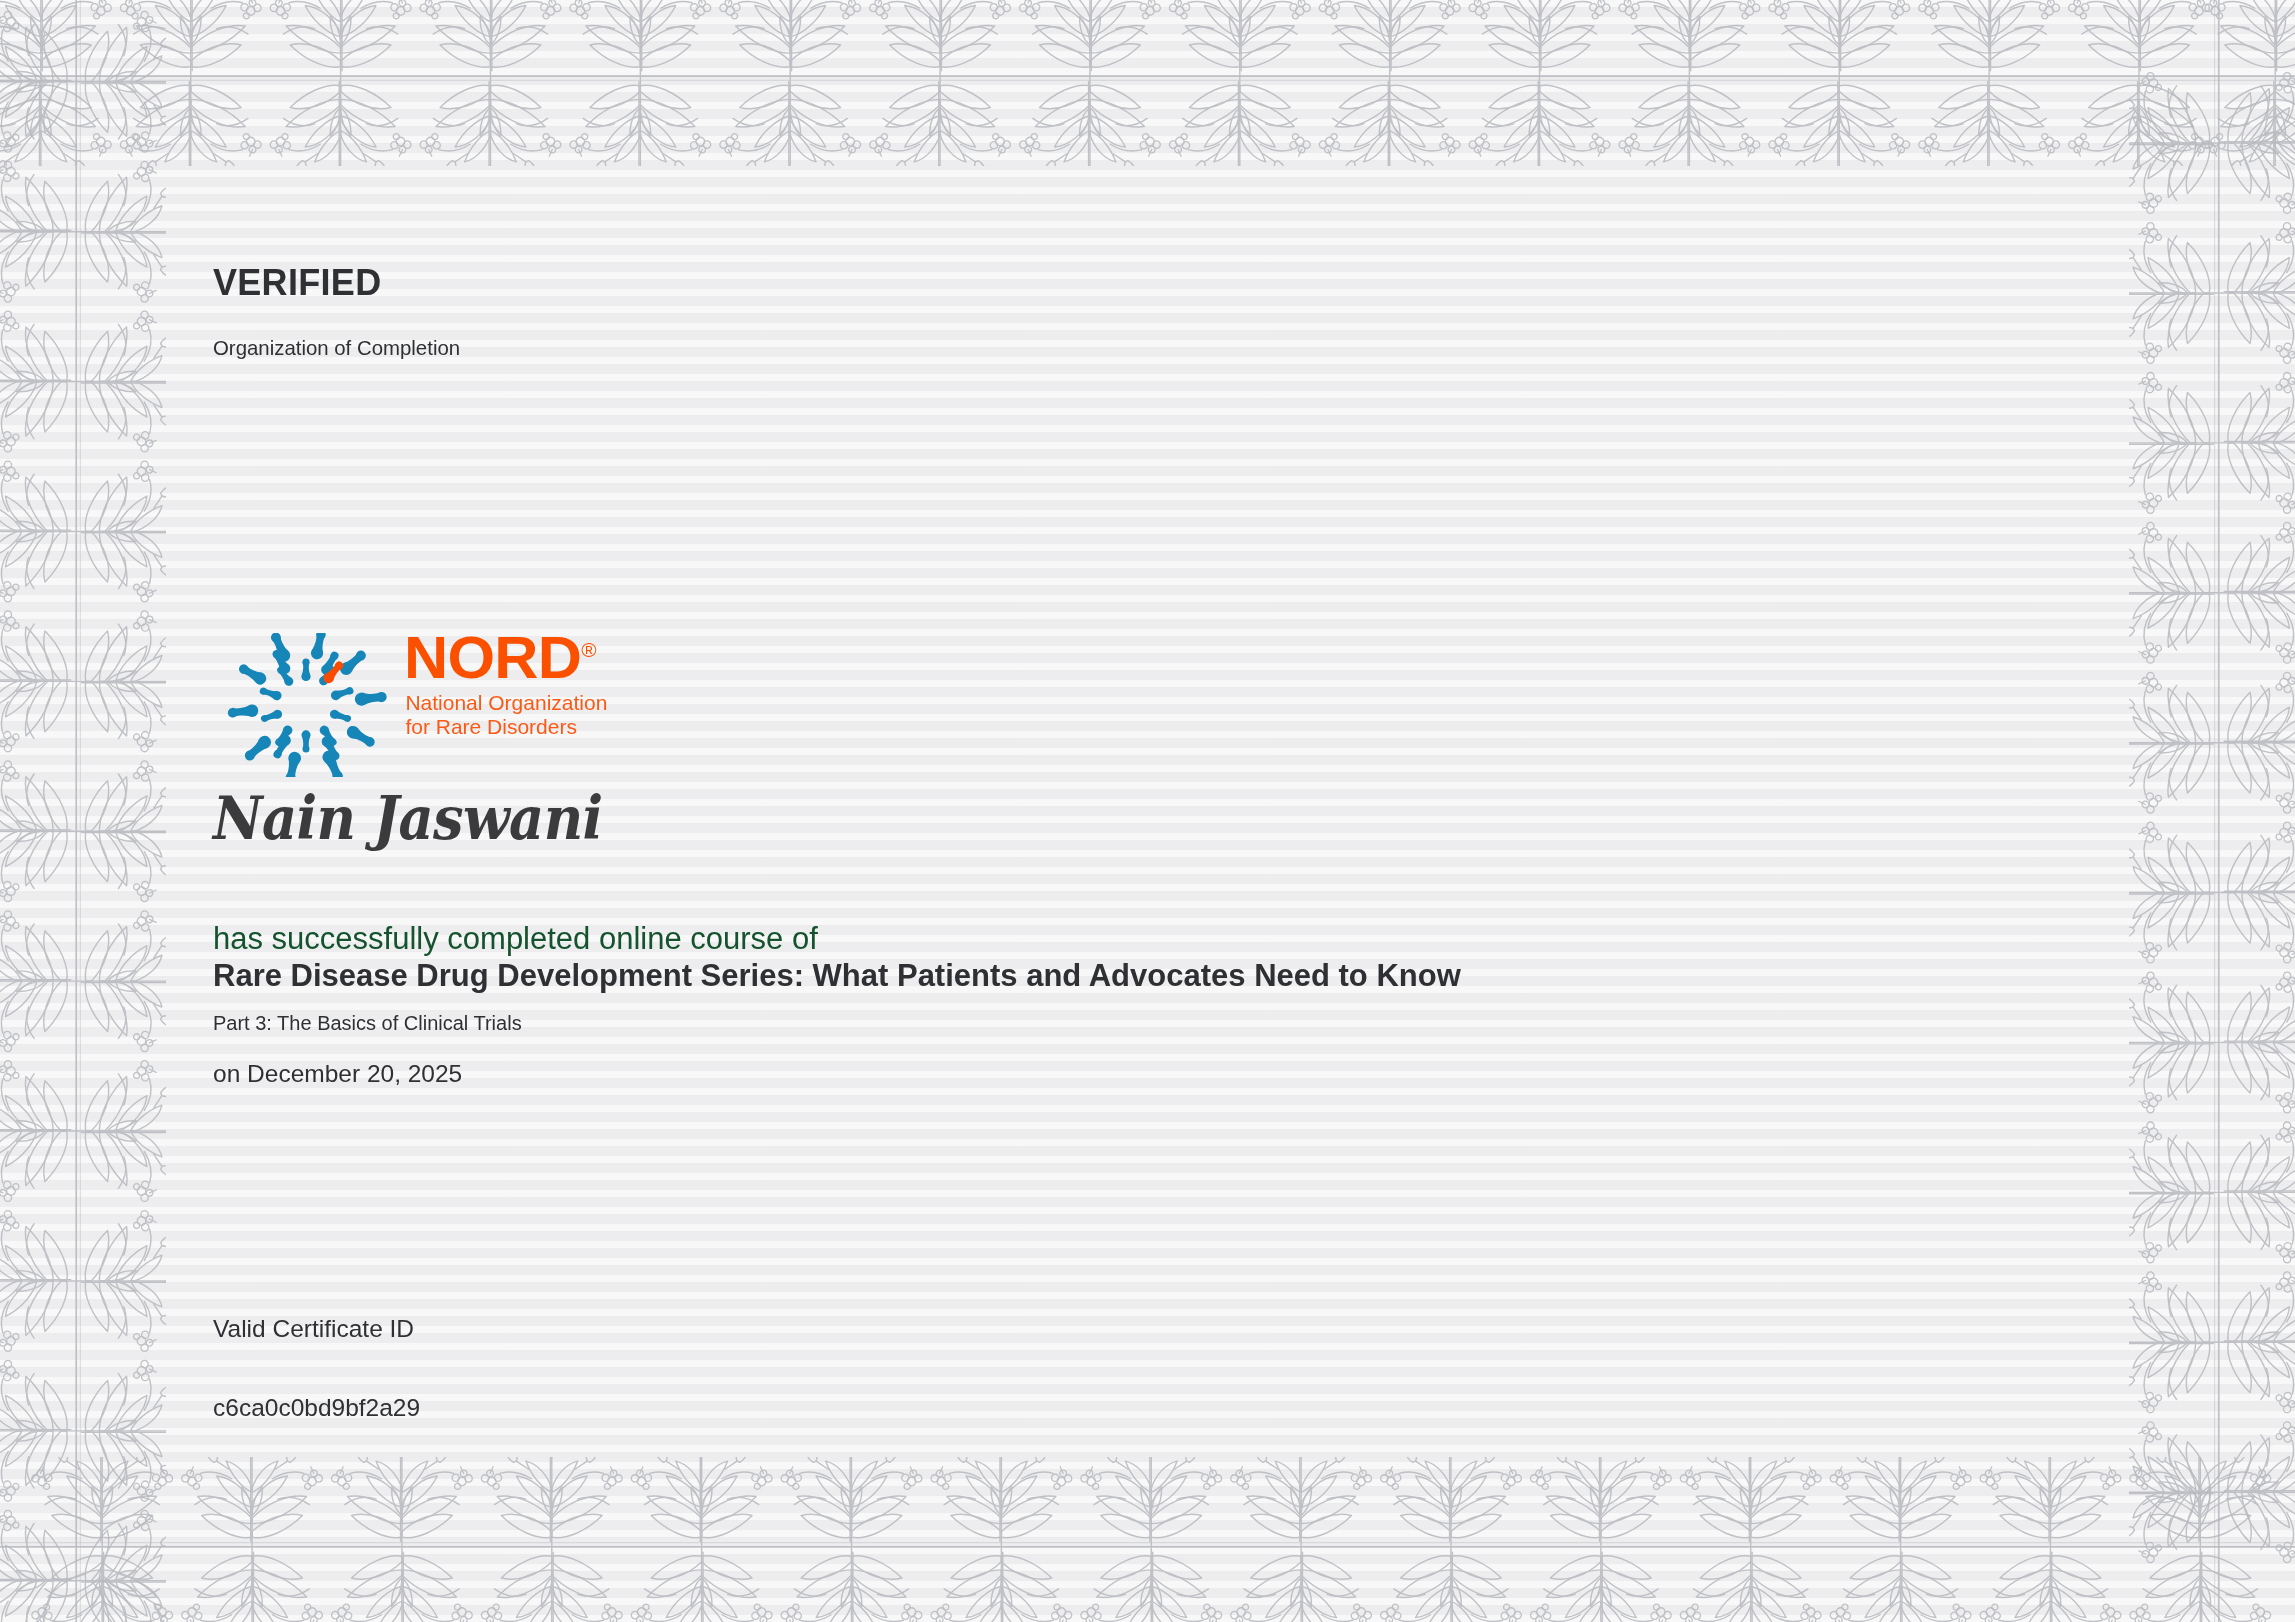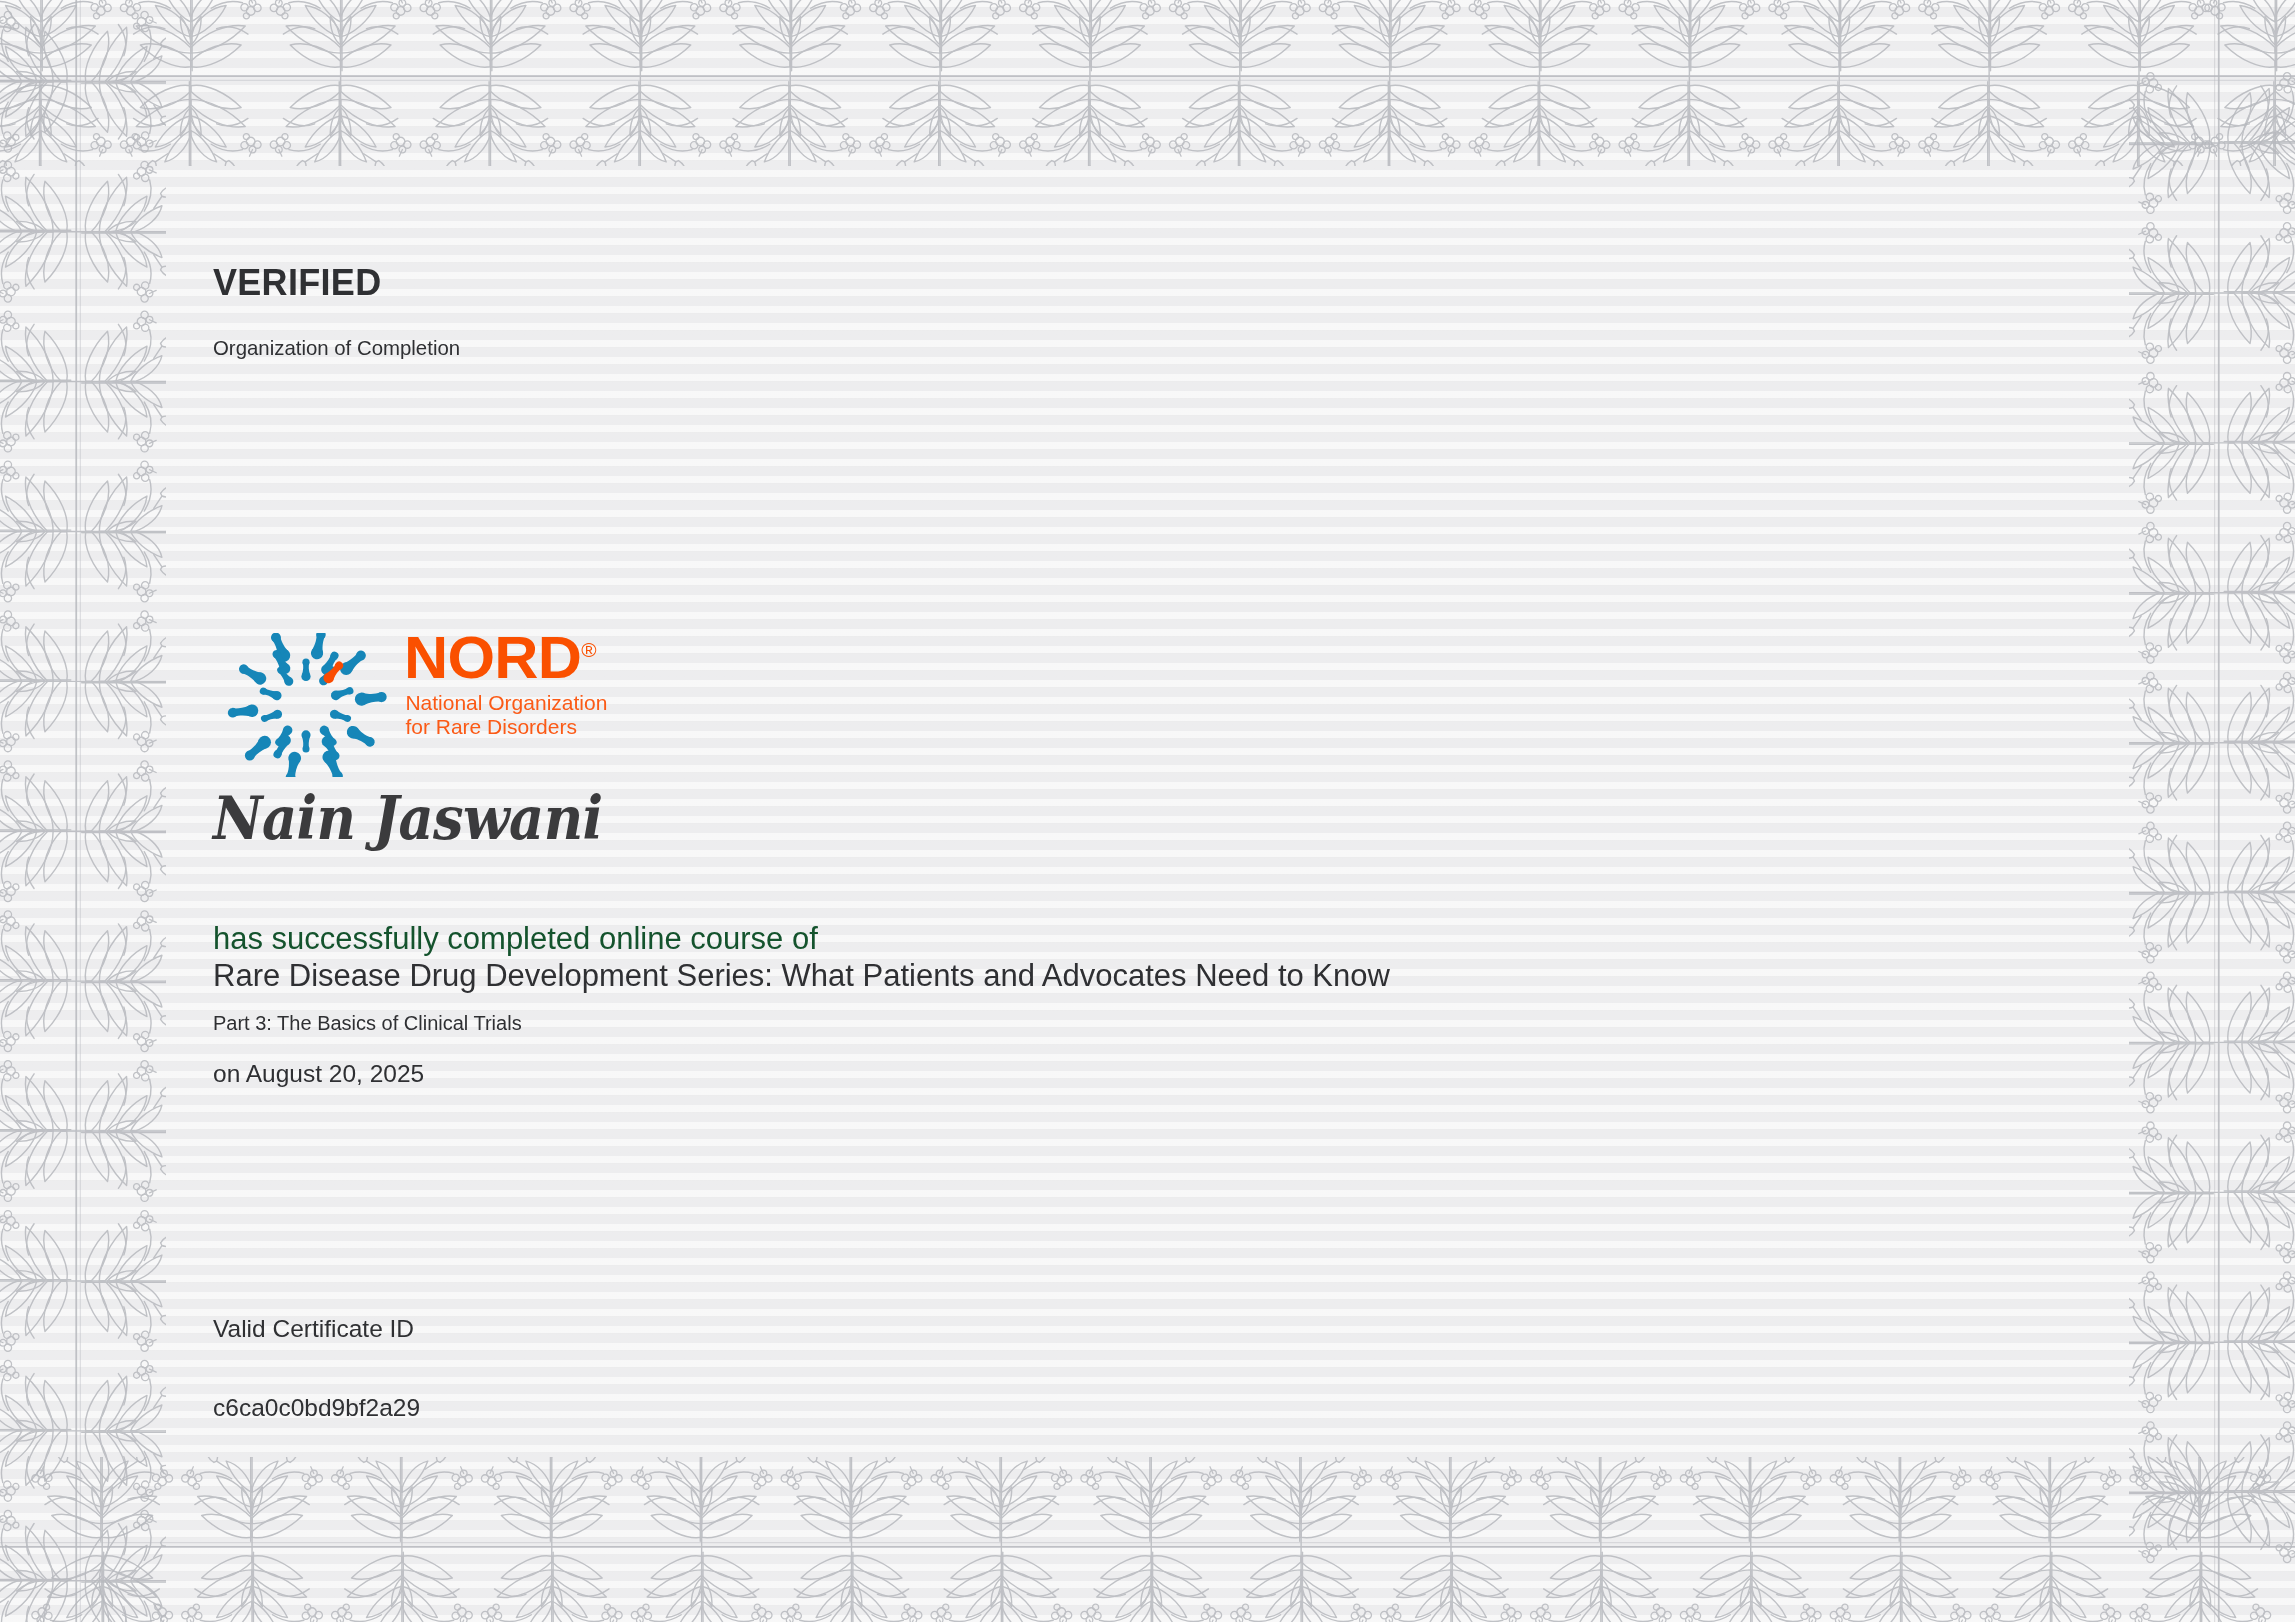--- a/index.html
+++ b/index.html
@@ -161,21 +161,21 @@
     left: 0;
     font-size: 31px;
     color: #14532d;
   }
   .course-title {
     position: absolute;
     top: 958px;
     left: 0;
     font-size: 31px;
     color: #2f3033;
-    font-weight: 400;
+    font-weight: 700;
     white-space: nowrap;
   }
   .course-part {
     position: absolute;
     top: 1012px;
     left: 0;
     font-size: 20px;
     color: #2f3033;
   }
   .completion-date {
@@ -735,21 +735,21 @@
     </div>
 
     <div class="recipient-name">Nain Jaswani</div>
 
     <div class="completed-line">has successfully completed online course of</div>
 
     <div class="course-title">Rare Disease Drug Development Series: What Patients and Advocates Need to Know</div>
 
     <div class="course-part">Part 3: The Basics of Clinical Trials</div>
 
-    <div class="completion-date">on August 20, 2025</div>
+    <div class="completion-date">on December 20, 2025</div>
 
     <div class="cert-id-label">Valid Certificate ID</div>
     <div class="cert-id-value">c6ca0c0bd9bf2a29</div>
 
 
   </div>
 </div>
 
 
 </body></html>

